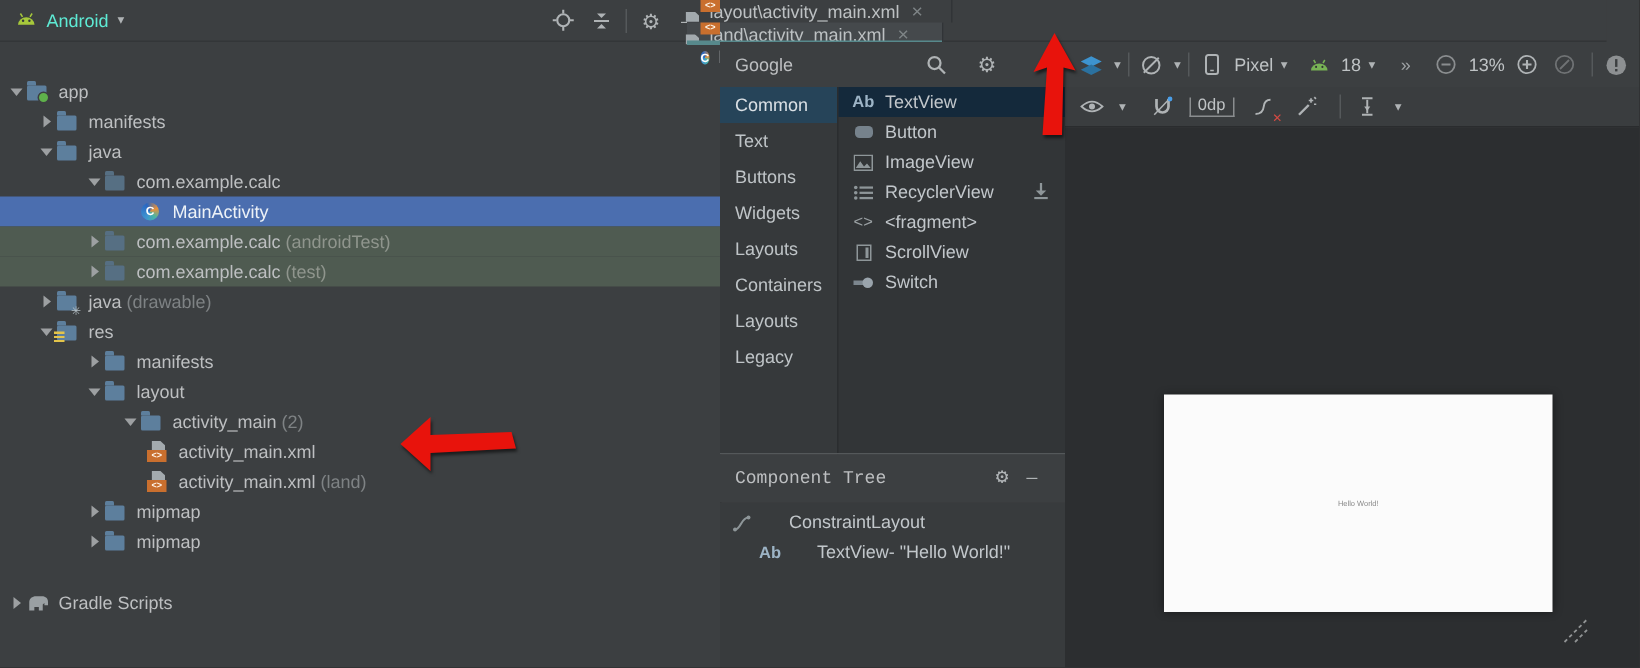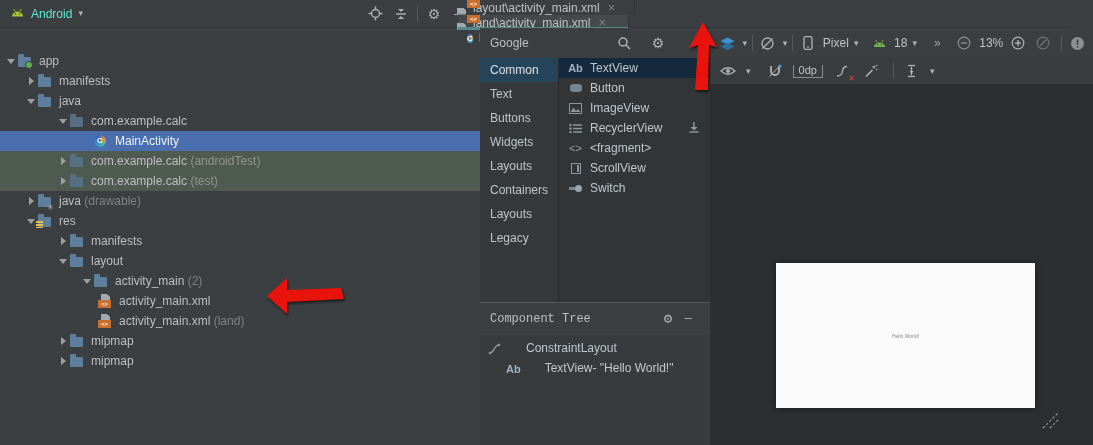--- a/index.html
+++ b/index.html
@@ -296,20 +296,32 @@
     <div class="trow l2">
       <span class="tw right">
           <i></i>
         </span>
       <span class="tic">
           <span class="fold"></span>
         </span>
       <span class="lb">mipmap</span>
         <span class="sx"></span>
     </div>
+    <div class="trow l0">
+      <span class="tw right">
+          <i></i>
+        </span>
+      <span class="tic">
+        <svg width="16" height="12" viewBox="0 0 16 12">
+            <path d="M1.5 11 V5.5 C1.5 3 3.5 1.5 6 1.5 h4 c2.5 0 4 1.6 4 3.6 v2.4 h-2.4 V6 l-1.1 1 v4 h-2.6 V8.6 h-3 V11 z" fill="#9AA0A3"></path>
+          </svg>
+      </span>
+      <span class="lb">Gradle Scripts</span>
+        <span class="sx"></span>
+    </div>
   </div>
 
   <div class="abs tabs">
     <div class="tab" style="width:177px;">
       <span><span class="xmlic"><span class="pg"></span><span class="tg">&lt;&gt;</span></span></span>
       <span class="tl">layout\activity_main.xml</span>
       <span class="x">×</span>
     </div>
     <div class="tab on" style="width:171px;">
       <span><span class="xmlic"><span class="pg"></span><span class="tg">&lt;&gt;</span></span></span>

